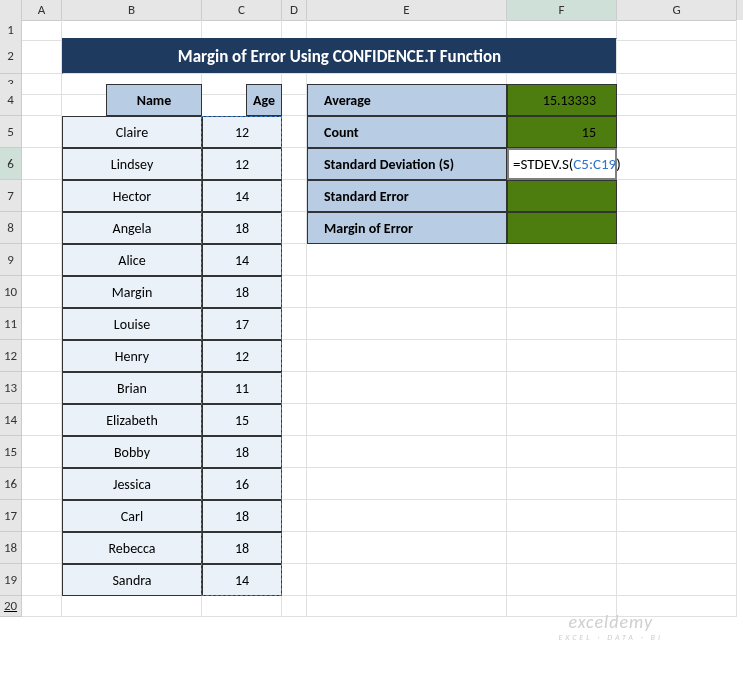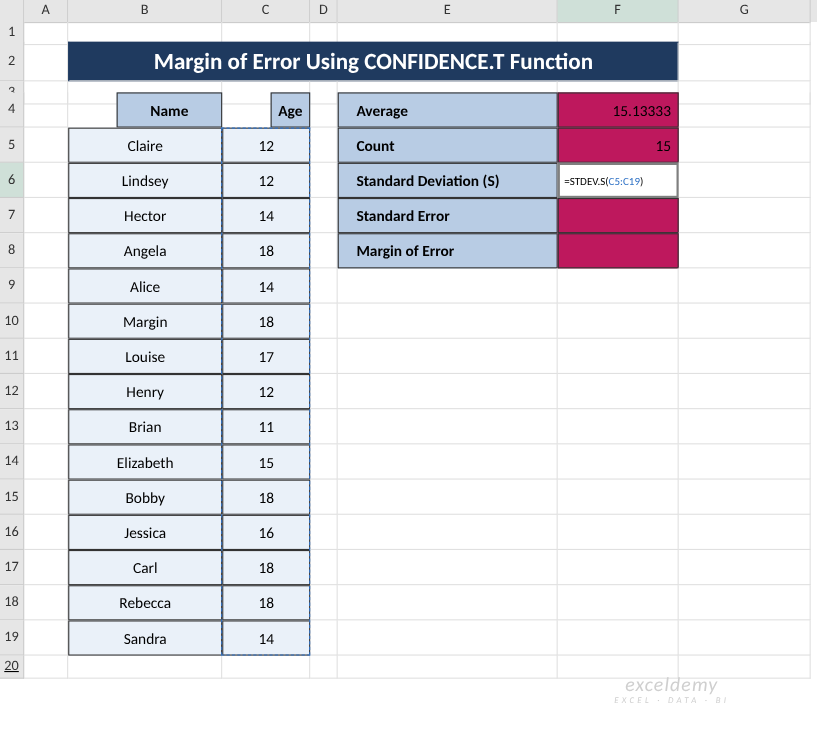--- a/index.html
+++ b/index.html
@@ -43,21 +43,21 @@
     .row.h36 { height: 36px; }
     .row.h32 { height: 32px; }
     .row.h10 { height: 10px; }
     .row .row-header { display:flex; align-items:center; justify-content:center; }
     .row > div:not(.row-header) { border-right: 1px solid #e0e0e0; border-bottom: 1px solid #e0e0e0; }
 
     .title-cell {
       background: #1f3a5f;
       color: #fff;
       font-weight: bold;
-      font-size: 21px;
+      font-size: 17px;
       display: flex;
       align-items: center;
       justify-content: center;
       border: 1px solid #1f3a5f;
     }
     .th {
       background: #b8cce4;
       font-weight: bold;
       text-align: center;
       border: 1px solid #333 !important;
@@ -75,34 +75,34 @@
     }
     .tdl {
       background: #b8cce4;
       font-weight: bold;
       border: 1px solid #333 !important;
       display: flex;
       align-items: center;
       padding-left: 16px;
     }
     .tdr {
-      background: #be185d;
+      background: #4d7c0f;
       border: 1px solid #333 !important;
       display: flex;
       align-items: center;
       justify-content: flex-end;
-      padding-right: 6px;
+      padding-right: 20px;
     }
     .formula-cell {
       background: #fff;
       border: 2px solid #7f7f7f !important;
       display: flex;
       align-items: center;
       padding-left: 4px;
-      font-size: 10px;
+      font-size: 15px;
       white-space: nowrap;
       overflow: visible;
       position: relative;
       z-index: 10;
     }
     .formula-text .fn { color: #000; }
     .formula-text .ref { color: #3173c6; }
     .selected-range {
       position: absolute;
       border: 1.5px dashed #3173c6;

